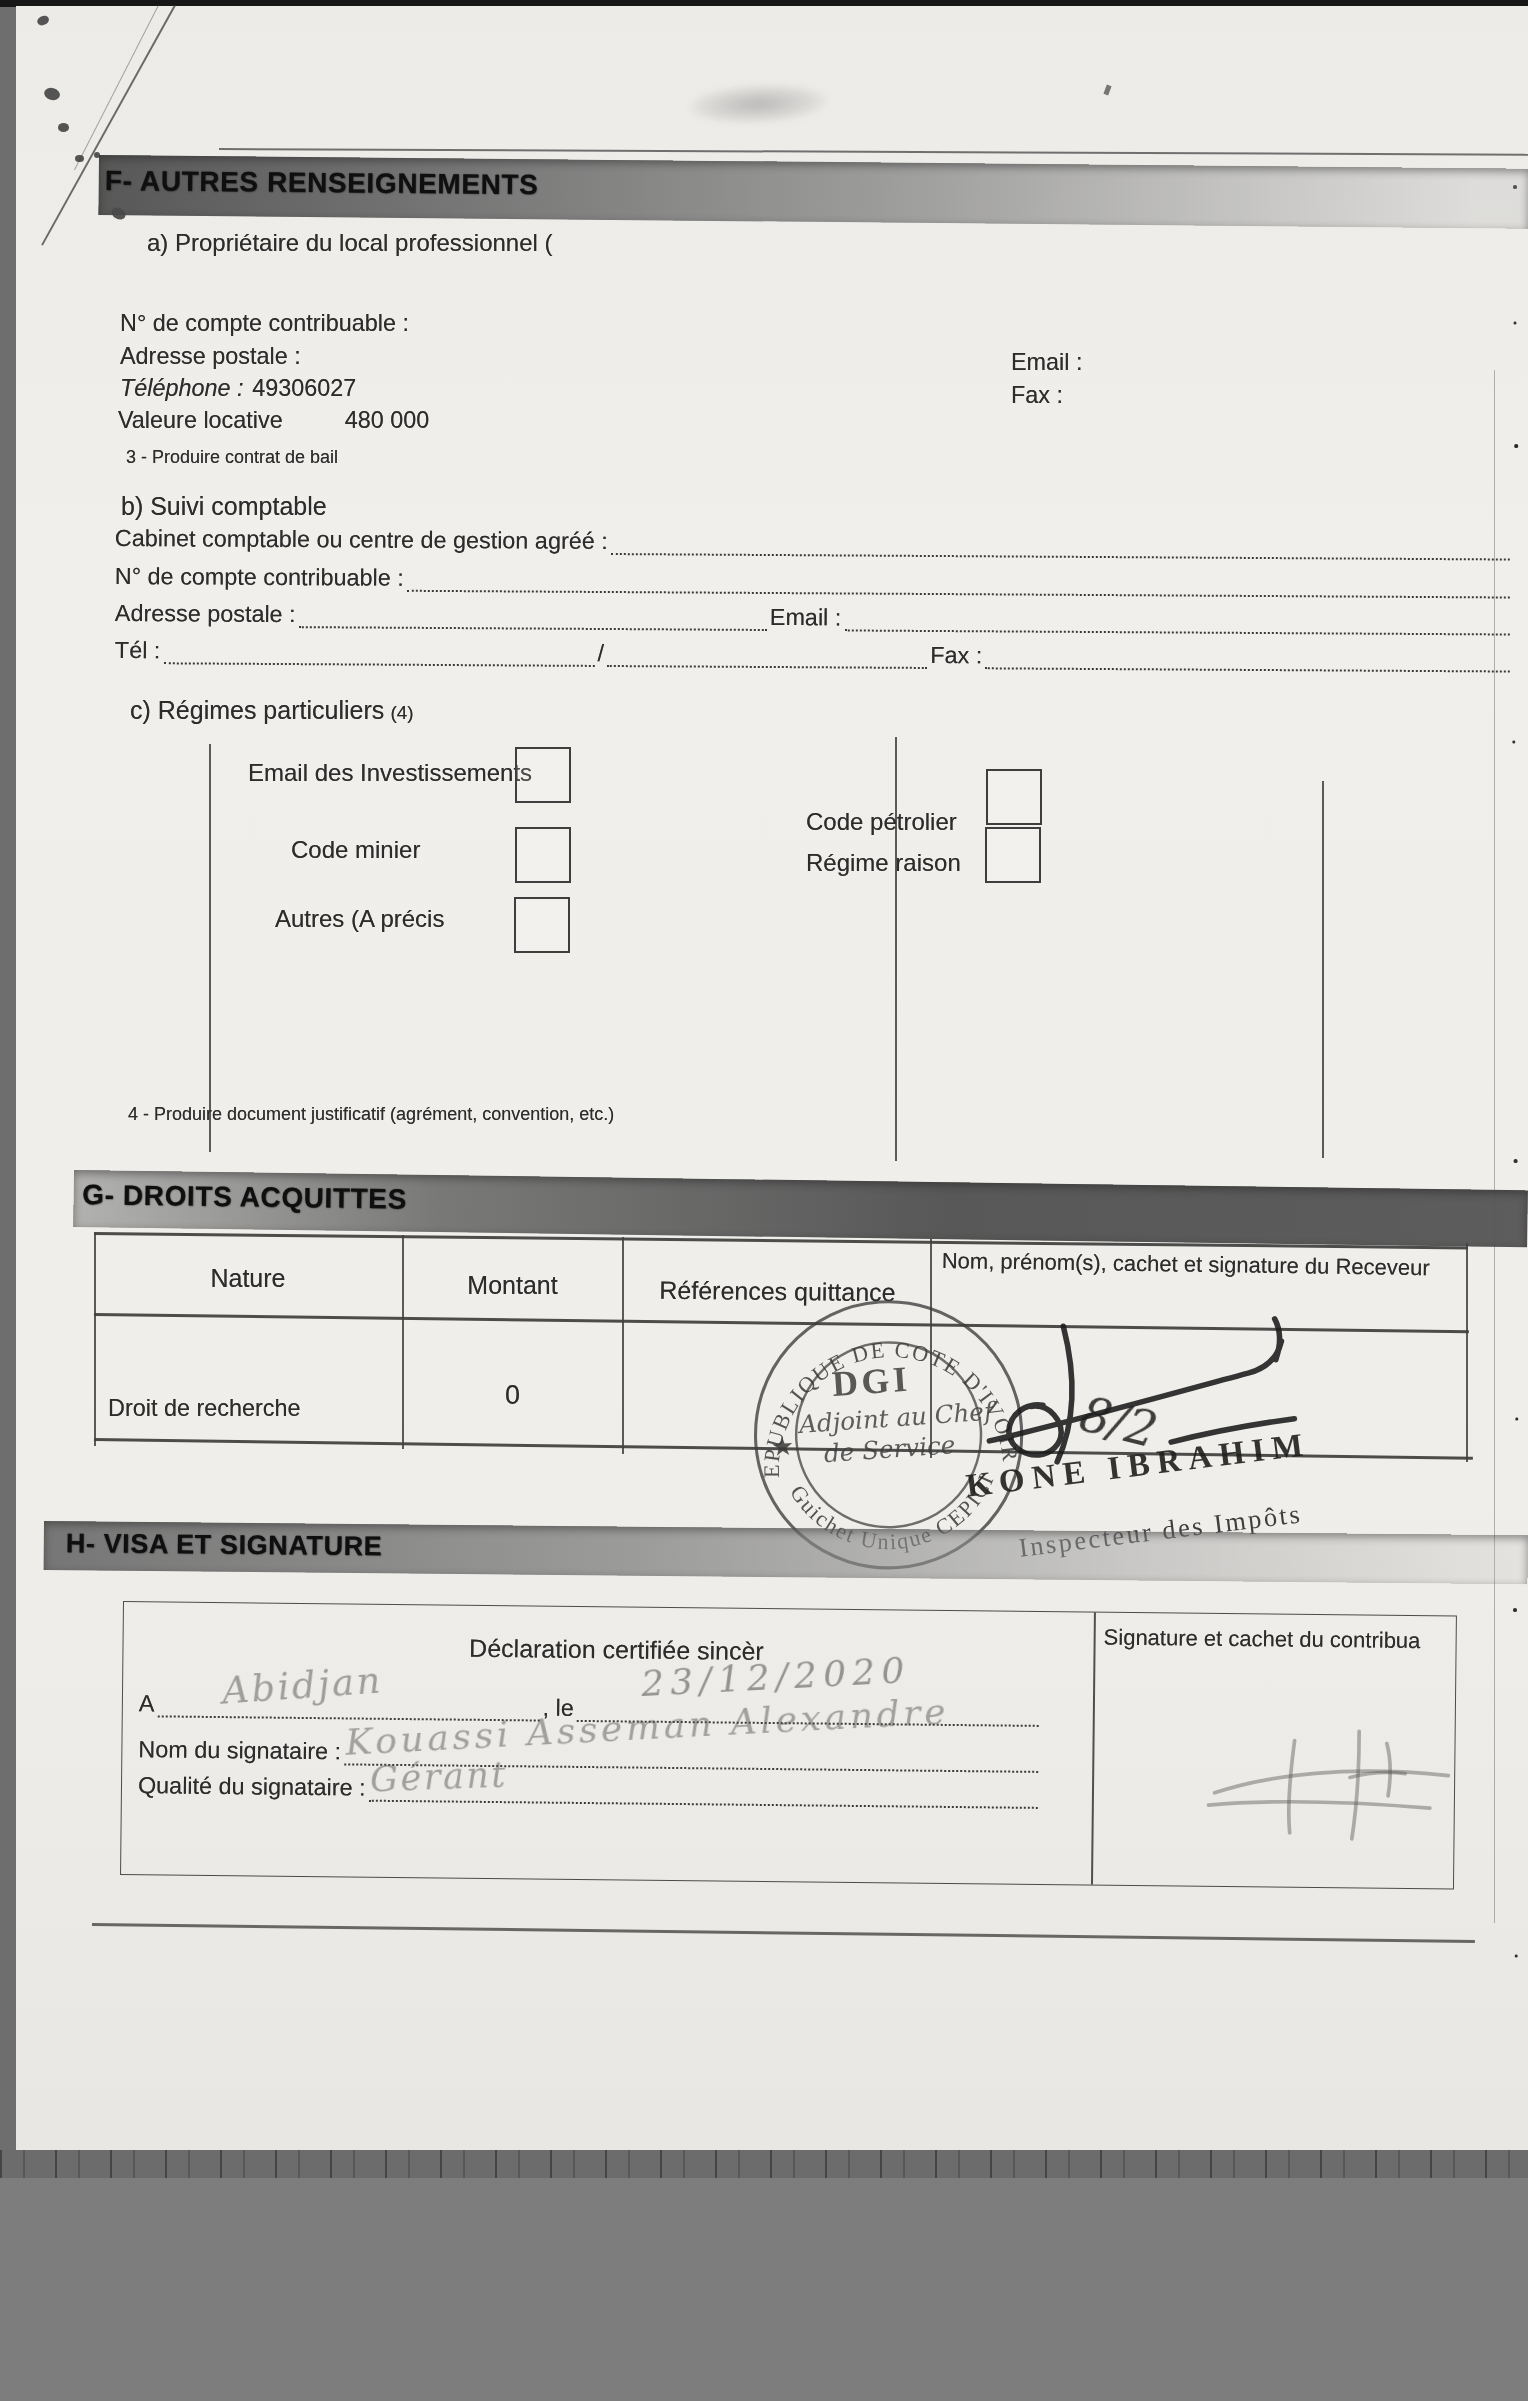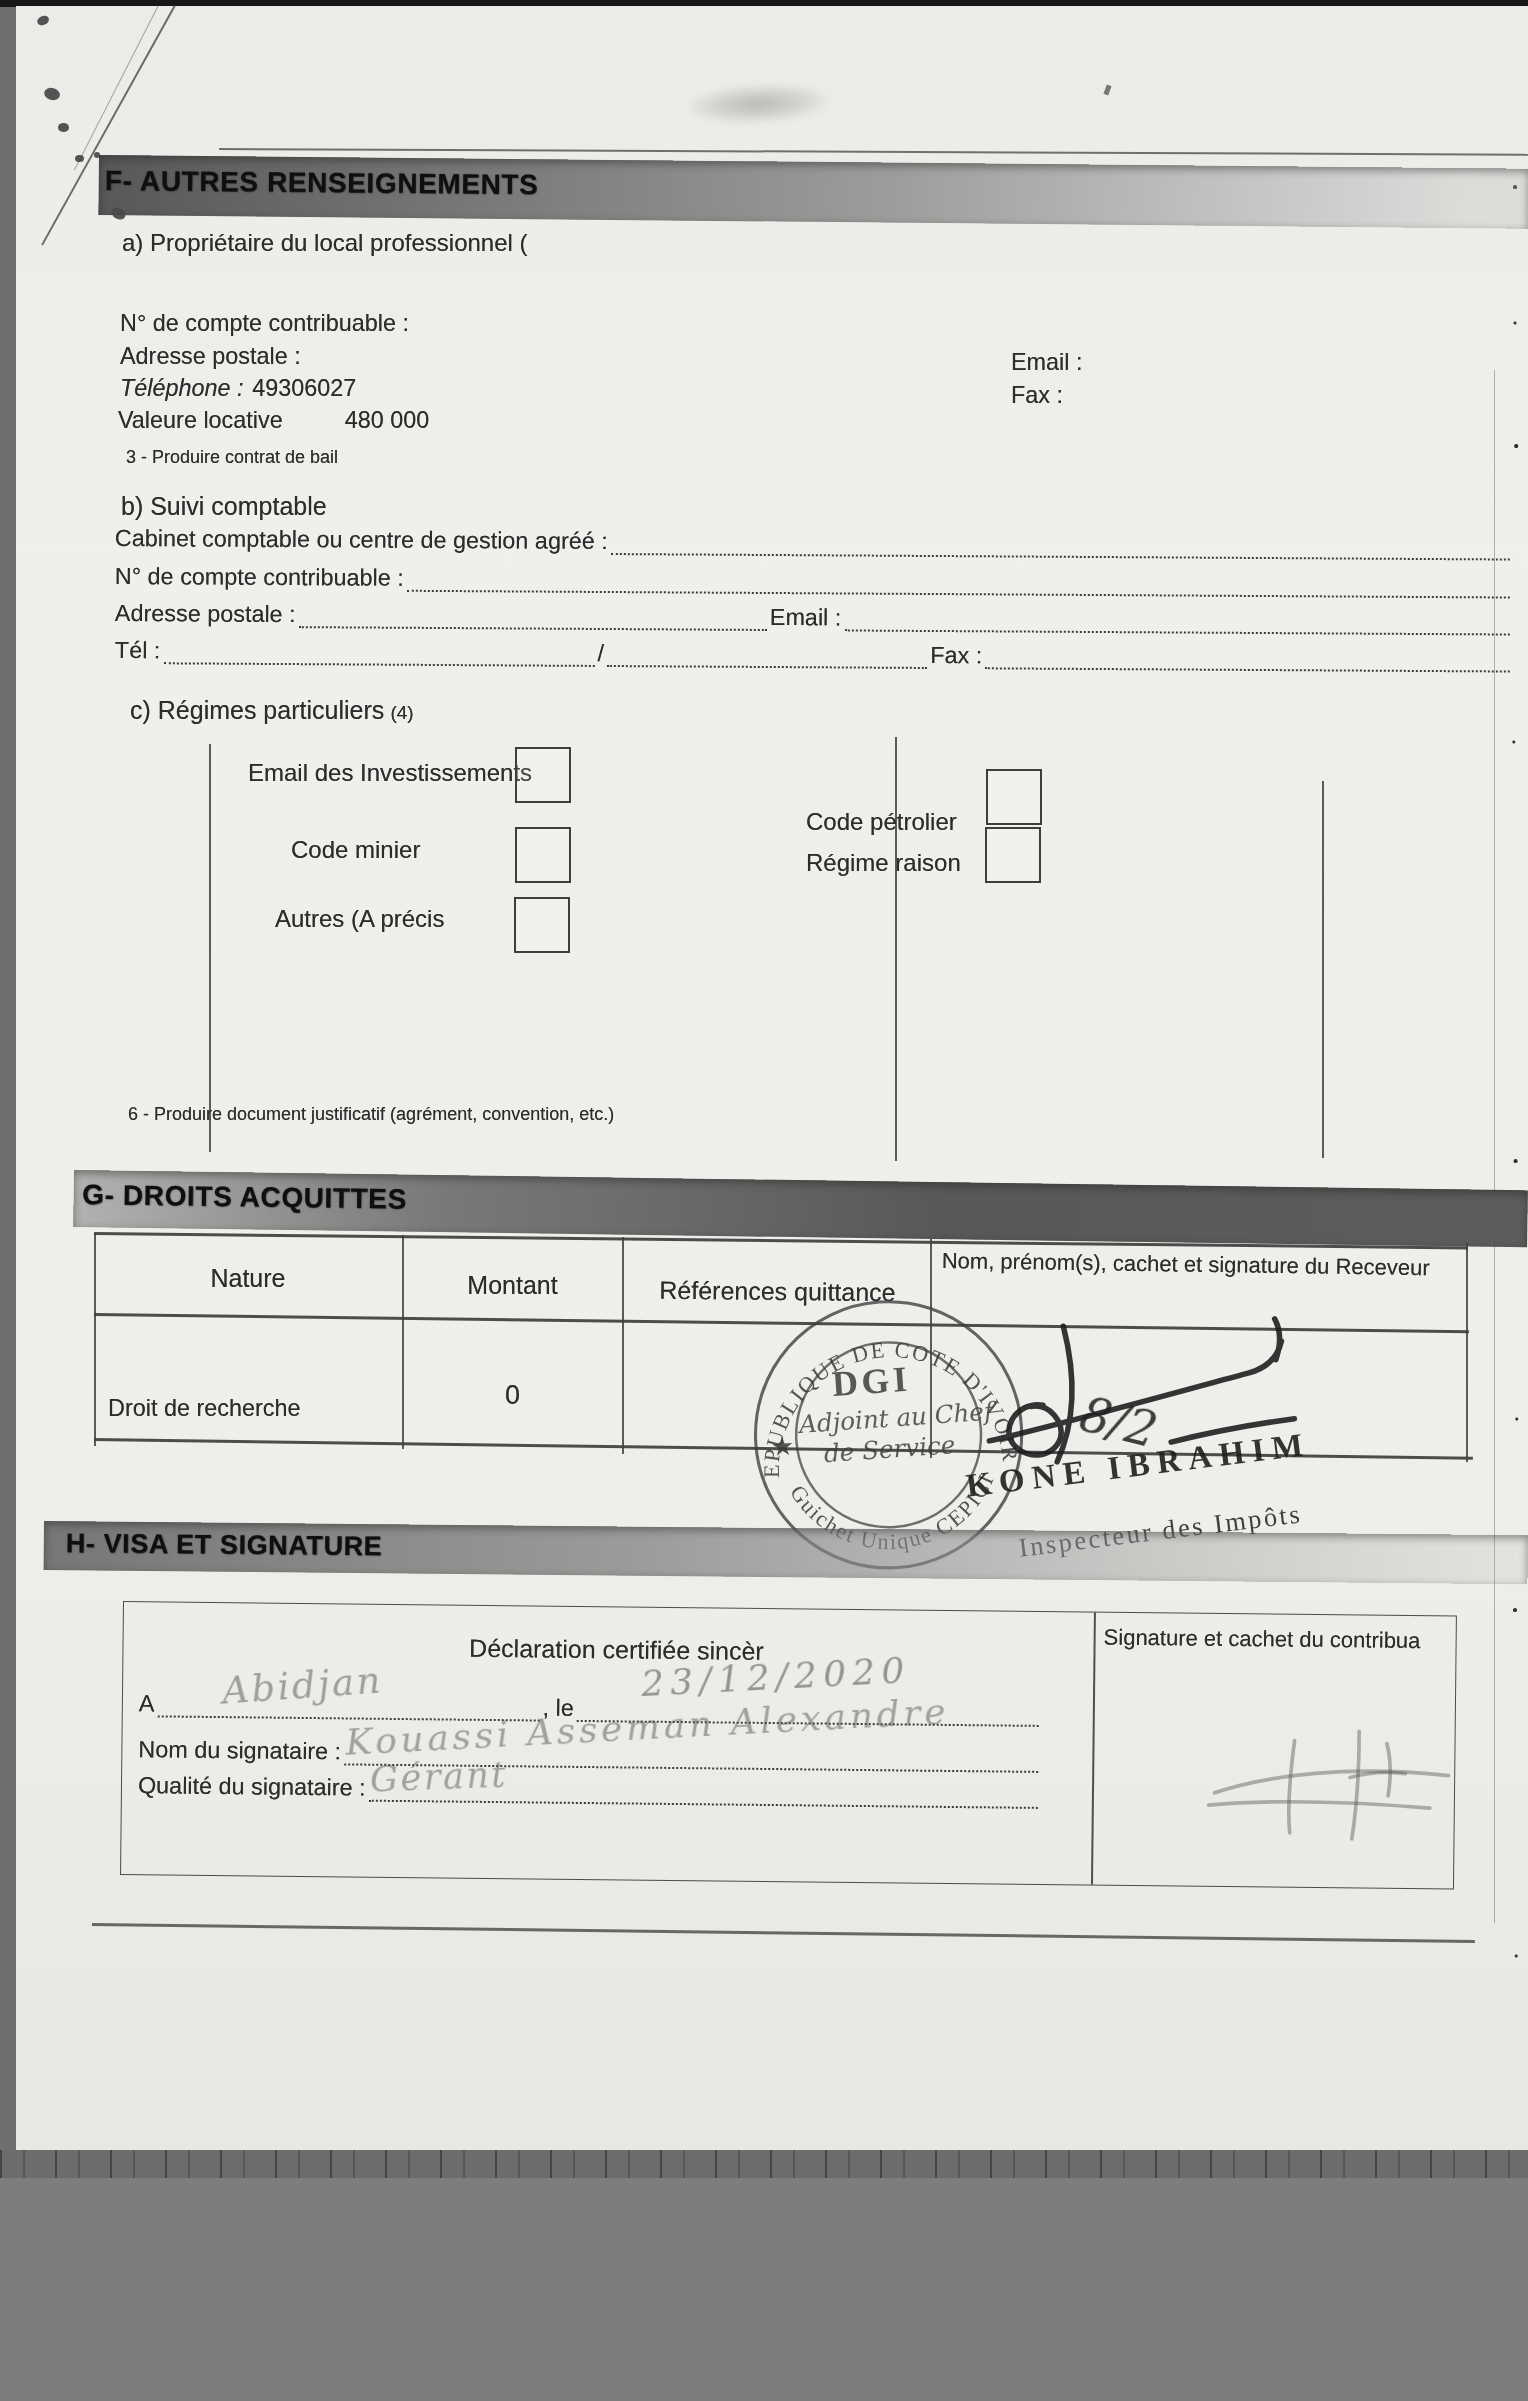--- a/index.html
+++ b/index.html
@@ -48,21 +48,21 @@
   <div class="abs" style="left:1513px;top:185px;width:3.7px;height:3.7px;border-radius:50%;background:#2e2e2e;
               box-shadow:0 136px 0 -0.6px #333,1.2px 259px 0 0 #2a2a2a,-1.2px 555px 0 -0.6px #333,0.6px 974px 0 0 #303030,1.8px 1232px 0 -0.6px #2b2b2b,0 1423px 0 0 #333,1.2px 1769px 0 -0.6px #2e2e2e;"></div>
   <div class="abs" style="left:1494px;top:370px;width:1.2px;height:1553px;background:rgba(70,70,70,.38);"></div>
 
   <div class="abs" style="left:219px;top:148px;width:1309px;height:1.8px;background:#3a3a3a;opacity:.7;transform:rotate(.25deg);transform-origin:left top;"></div>
   <div class="abs band" style="left:99px;top:155px;width:1430px;height:60px;transform:rotate(.55deg);transform-origin:left top;
               background:linear-gradient(to right,rgba(75,75,75,.92) 0%,rgba(105,105,105,.85) 30%,rgba(125,125,125,.72) 55%,rgba(150,150,150,.5) 78%,rgba(178,178,178,.28) 96%);">
     <div class="bt" style="font-size:28px;padding:10px 0 0 6.2px;">F- AUTRES RENSEIGNEMENTS</div>
   </div>
 
-  <div class="abs txt" style="left:122px;top:229px;font-size:24px;">a) Propriétaire du local professionnel (</div>
+  <div class="abs txt" style="left:147px;top:229px;font-size:24px;">a) Propriétaire du local professionnel (</div>
 
   <div class="abs txt" style="left:120px;top:310px;font-size:23.4px;">N° de compte contribuable :</div>
   <div class="abs txt" style="left:120px;top:343px;font-size:23.4px;">Adresse postale :</div>
   <div class="abs txt" style="left:1011px;top:349px;font-size:23.4px;">Email :</div>
   <div class="abs" style="left:120px;top:375px;display:flex;gap:8.6px;">
     <span class="txt" style="font-size:23.4px;font-style:italic;">Téléphone :</span>
     <span class="txt" style="font-size:23.4px;">49306027</span>
   </div>
   <div class="abs txt" style="left:1011px;top:382px;font-size:23.4px;">Fax :</div>
   <div class="abs" style="left:118px;top:407px;display:flex;gap:62px;">
@@ -110,21 +110,21 @@
   <div class="abs txt" style="left:291px;top:836px;font-size:24px;">Code minier</div>
   <div class="abs cb" style="left:515px;top:827px;"></div>
   <div class="abs txt" style="left:275px;top:905px;font-size:24px;">Autres (A précis</div>
   <div class="abs cb" style="left:514px;top:897px;"></div>
 
   <div class="abs txt" style="left:806px;top:778px;font-size:24px;margin-top:30px;">Code pétrolier</div>
   <div class="abs cb" style="left:986px;top:769px;"></div>
   <div class="abs txt" style="left:806px;top:849px;font-size:24px;">Régime raison</div>
   <div class="abs cb" style="left:985px;top:827px;"></div>
 
-  <div class="abs txt" style="left:128px;top:1104px;font-size:18px;">6 - Produire document justificatif (agrément, convention, etc.)</div>
+  <div class="abs txt" style="left:128px;top:1104px;font-size:18px;">4 - Produire document justificatif (agrément, convention, etc.)</div>
 
   <div class="abs band" style="left:74px;top:1170px;width:1454px;height:57px;transform:rotate(.8deg);transform-origin:left top;
               background:linear-gradient(to right,rgba(128,128,128,.55) 0%,rgba(95,95,95,.82) 25%,rgba(75,75,75,.92) 60%,rgba(85,85,85,.95) 100%);">
     <div class="bt" style="font-size:28px;padding:8.6px 0 0 8.6px;">G- DROITS ACQUITTES</div>
   </div>
 
   <div class="abs hline" style="left:94px;top:1232px;width:1374px;height:2.5px;transform:rotate(.6deg);"></div>
   <div class="abs hline" style="left:94px;top:1313px;width:1375px;height:2.5px;transform:rotate(.72deg);"></div>
   <div class="abs hline" style="left:94px;top:1438px;width:1379px;height:2.5px;transform:rotate(.78deg);"></div>
   <div class="abs vline" style="left:94px;top:1233px;width:1.8px;height:213px;"></div>

